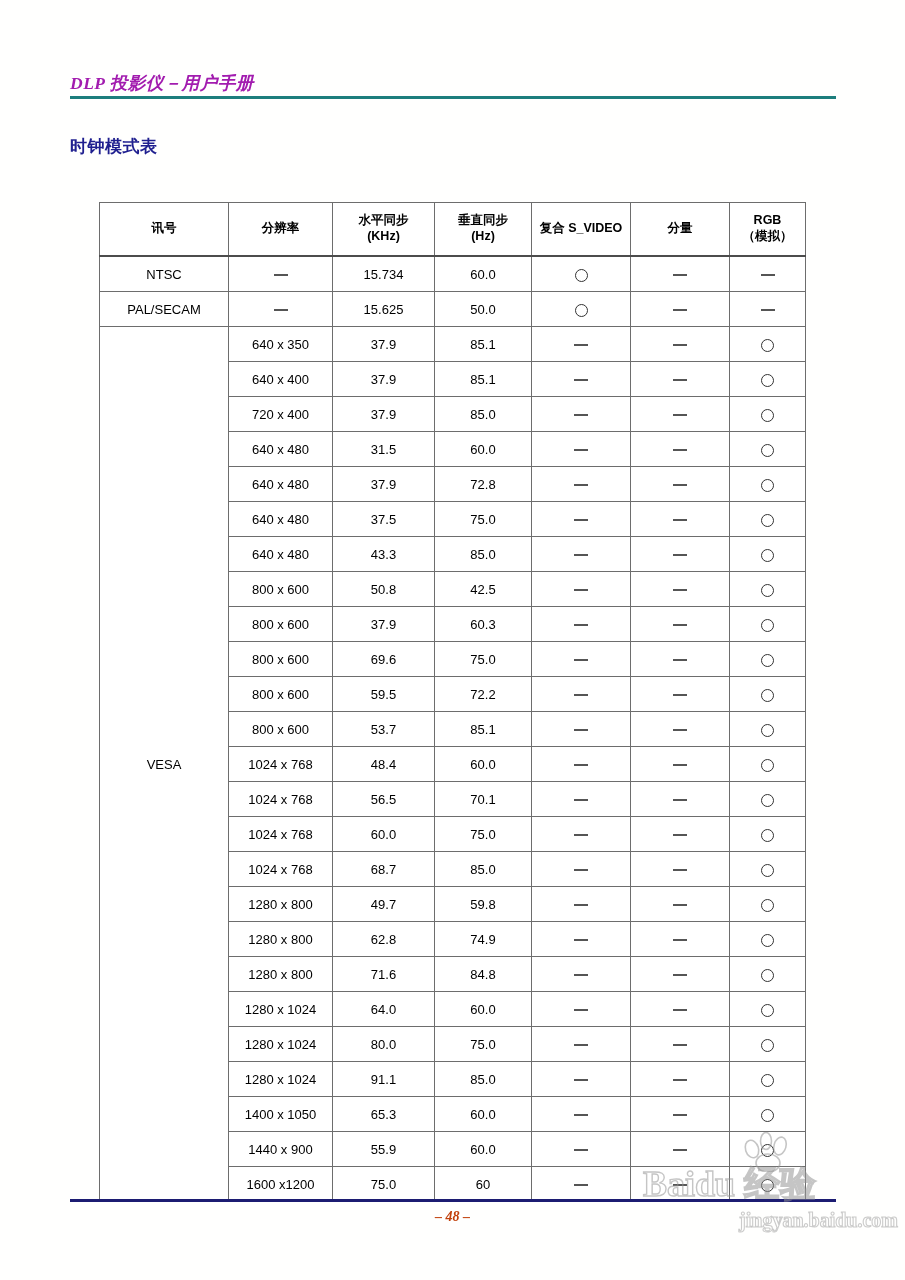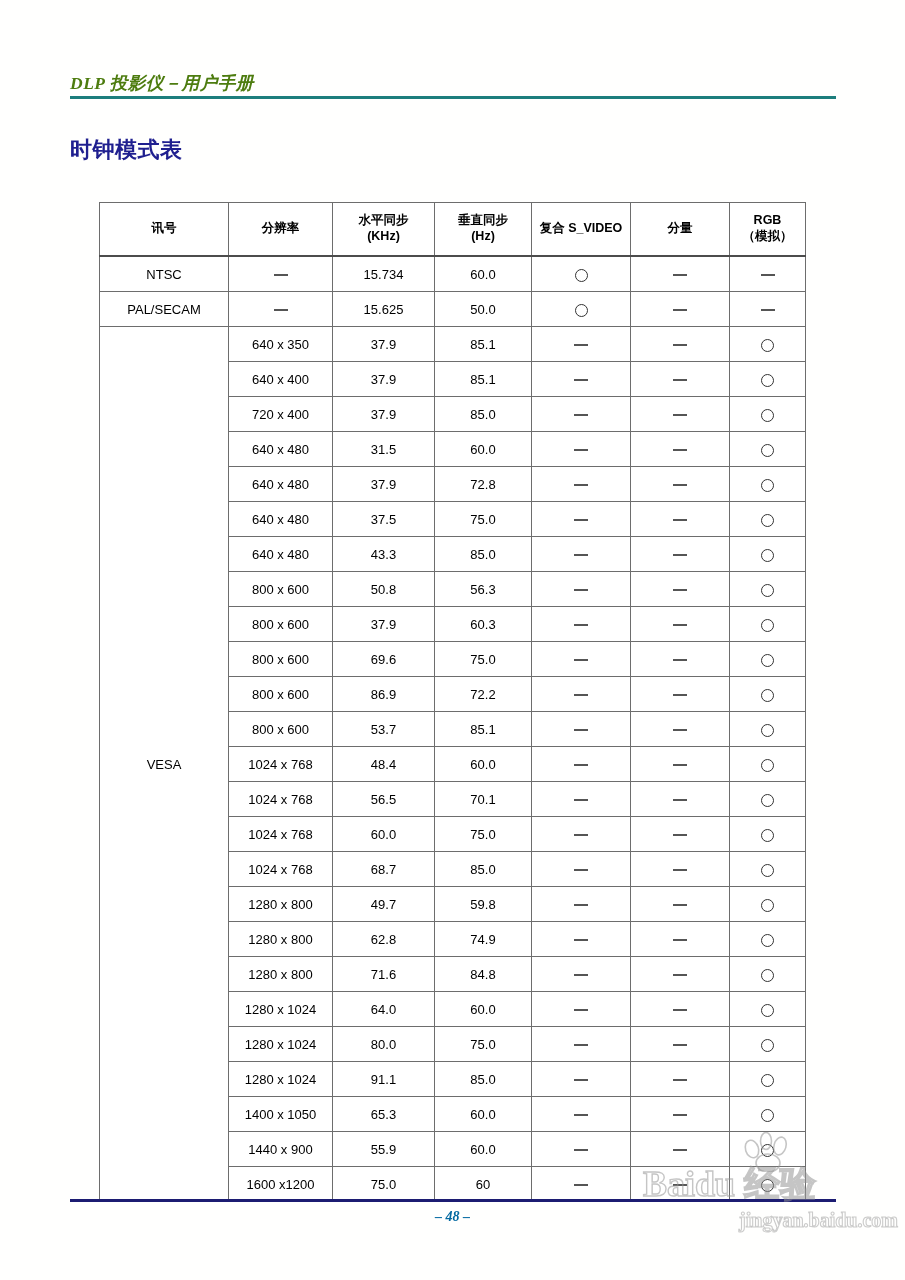--- a/index.html
+++ b/index.html
@@ -27,37 +27,37 @@
     left: 70px;
     top: 74px;
     width: 766px;
   }
   .doc-header-title {
     font-family: "Liberation Serif", "DejaVu Serif", serif;
     font-style: italic;
     font-weight: bold;
     font-size: 17.5px;
     letter-spacing: 0.5px;
-    color: #4d7c0f;
+    color: #a21caf;
     white-space: nowrap;
     line-height: 1.1;
   }
   .doc-header-rule {
     margin-top: 3px;
     height: 3px;
     width: 766px;
     background: #1d7e7d;
   }
 
   
   .section-title {
     position: absolute;
     left: 70px;
     top: 135px;
-    font-size: 22px;
+    font-size: 17px;
     font-weight: bold;
     color: #1f1f8f;
     letter-spacing: 0.5px;
   }
   .intro-text {
     position: absolute;
     left: 110px;
     top: 172px;
     font-size: 13.5px;
     color: #111111;
@@ -152,21 +152,21 @@
   .page-number {
     position: absolute;
     left: 0;
     top: 1209px;
     width: 905px;
     text-align: center;
     font-family: "Liberation Serif", "DejaVu Serif", serif;
     font-style: italic;
     font-weight: bold;
     font-size: 14px;
-    color: #0369a1;
+    color: #c2410c;
   }
 
   
   .watermark {
     position: absolute;
     left: 643px;
     top: 1132px;
     width: 252px;
     height: 122px;
     pointer-events: none;
@@ -332,21 +332,21 @@
             <td>640 x 480</td>
             <td>43.3</td>
             <td>85.0</td>
             <td class="mark"><span class="dash"></span></td>
             <td class="mark"><span class="dash"></span></td>
             <td class="mark"><span class="ring"></span></td>
           </tr>
           <tr>
             <td>800 x 600</td>
             <td>50.8</td>
-            <td>56.3</td>
+            <td>42.5</td>
             <td class="mark"><span class="dash"></span></td>
             <td class="mark"><span class="dash"></span></td>
             <td class="mark"><span class="ring"></span></td>
           </tr>
           <tr>
             <td>800 x 600</td>
             <td>37.9</td>
             <td>60.3</td>
             <td class="mark"><span class="dash"></span></td>
             <td class="mark"><span class="dash"></span></td>
@@ -355,21 +355,21 @@
           <tr>
             <td>800 x 600</td>
             <td>69.6</td>
             <td>75.0</td>
             <td class="mark"><span class="dash"></span></td>
             <td class="mark"><span class="dash"></span></td>
             <td class="mark"><span class="ring"></span></td>
           </tr>
           <tr>
             <td>800 x 600</td>
-            <td>86.9</td>
+            <td>59.5</td>
             <td>72.2</td>
             <td class="mark"><span class="dash"></span></td>
             <td class="mark"><span class="dash"></span></td>
             <td class="mark"><span class="ring"></span></td>
           </tr>
           <tr>
             <td>800 x 600</td>
             <td>53.7</td>
             <td>85.1</td>
             <td class="mark"><span class="dash"></span></td>

